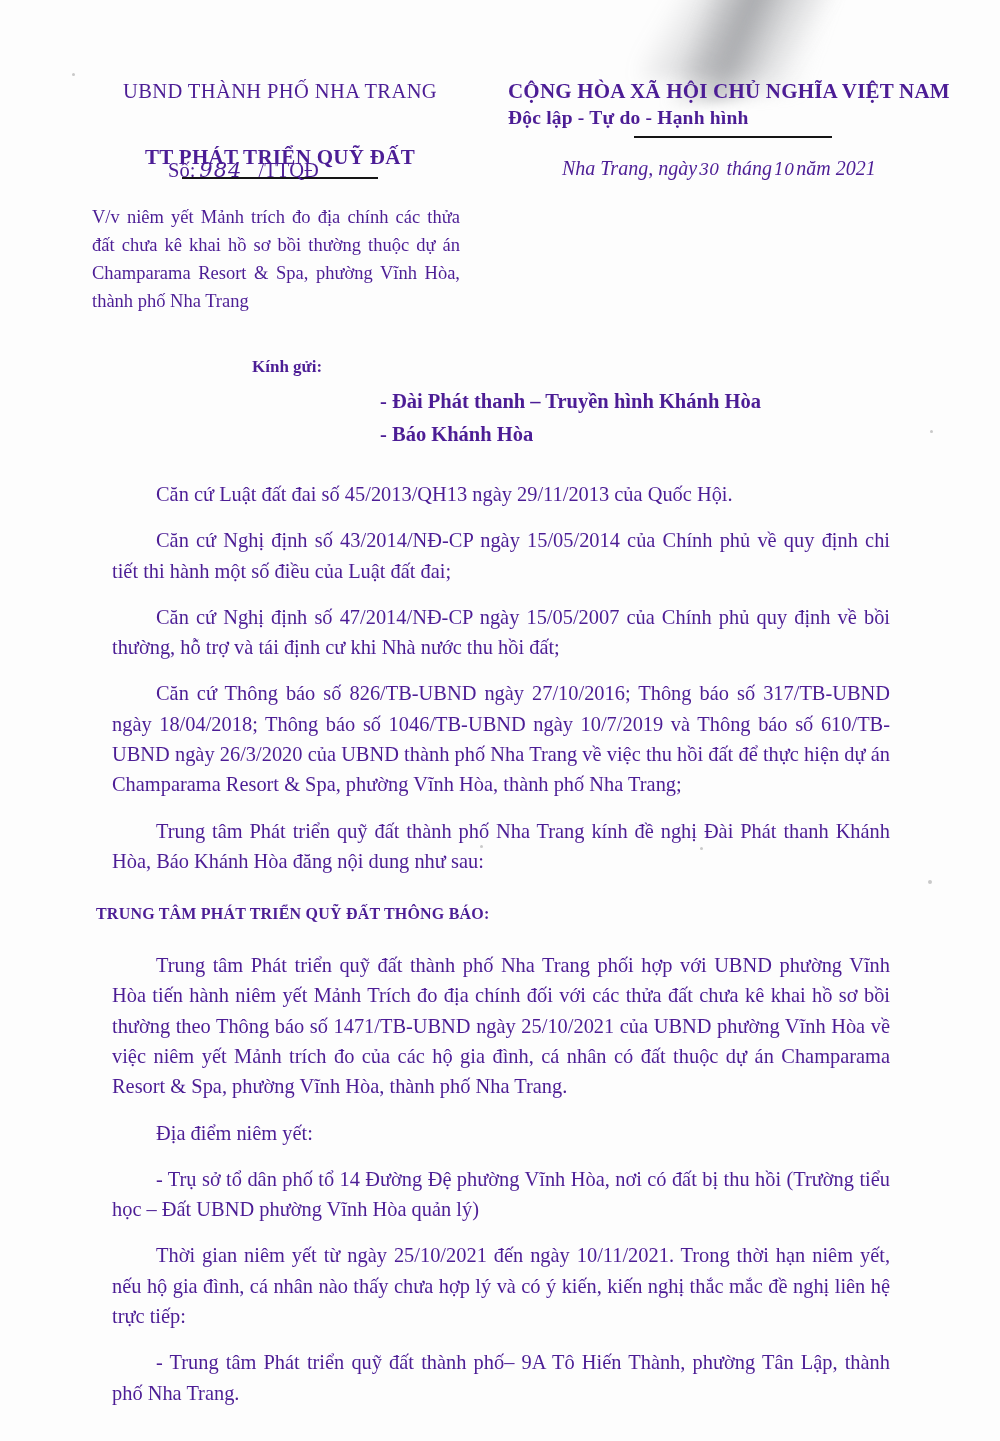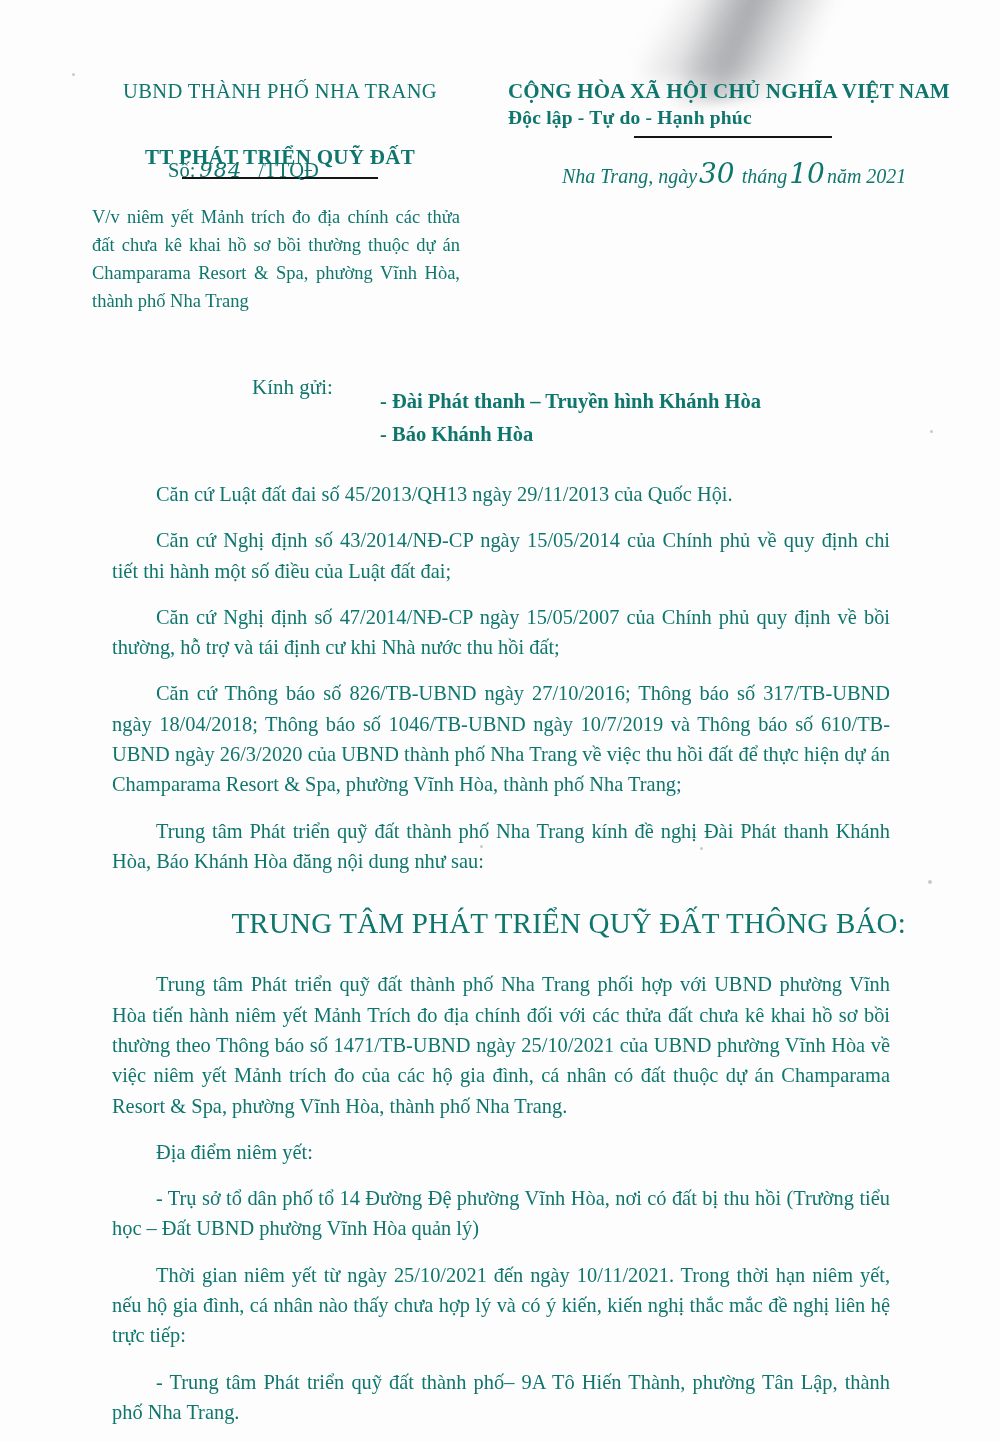--- a/index.html
+++ b/index.html
@@ -9,21 +9,21 @@
     background: #ffffff;
   }
   .page {
     position: relative;
     width: 1000px;
     height: 1441px;
     margin: 0 auto;
     background: #fdfdfd;
     overflow: hidden;
     font-family: "Liberation Serif", "DejaVu Serif", serif;
-    color: #0f766e;
+    color: #4c1d95;
   }
 
   
   .scan-shadow {
     position: absolute;
     left: 590px;
     top: -70px;
     width: 300px;
     height: 170px;
     background: linear-gradient(114deg,
@@ -131,42 +131,43 @@
     position: absolute;
     top: 157px;
     left: 562px;
     font-style: italic;
     font-size: 20px;
     white-space: nowrap;
   }
   .hw-date {
     font-style: italic;
     font-family: "DejaVu Serif", serif;
-    font-size: 28px;
+    font-size: 16px;
     padding: 0 2px;
   }
 
   
   .subject {
     position: absolute;
     top: 203px;
     left: 92px;
     width: 368px;
     font-size: 18.5px;
     line-height: 1.52;
     text-align: justify;
     text-justify: inter-word;
   }
 
   
   .kinhgui {
     position: absolute;
-    top: 375px;
+    top: 357px;
     left: 252px;
-    font-size: 21px;
+    font-size: 17px;
+    font-weight: bold;
   }
   .recipients {
     position: absolute;
     top: 385px;
     left: 380px;
     font-size: 20.5px;
     line-height: 1.62;
     font-weight: bold;
   }
 
@@ -183,23 +184,23 @@
   }
   .body-block p {
     margin: 16px;
     text-indent: 44px;
   }
   .body-block p.dash { text-indent: 44px; }
 
   .announce-title {
     margin: 26px 0 24px 0 !important;
     text-indent: 0 !important;
-    text-align: right;
-    font-weight: normal;
-    font-size: 29px;
+    text-align: left;
+    font-weight: bold;
+    font-size: 16px;
     letter-spacing: 0.2px;
   }
 </style>
 </head>
 <body>
 
 <div class="page">
 
   <div class="scan-shadow"></div>
   <div class="scan-shadow2"></div>
@@ -213,21 +214,21 @@
   <div class="header">
 
     <div class="hdr-left">
       <div class="org-line1">UBND THÀNH PHỐ NHA TRANG</div>
       <div class="org-line2">TT PHÁT TRIỂN QUỸ ĐẤT</div>
       <div class="rule rule-left"></div>
     </div>
 
     <div class="hdr-right">
       <div class="nation-line1">CỘNG HÒA XÃ HỘI CHỦ NGHĨA VIỆT NAM</div>
-      <div class="nation-line2">Độc lập - Tự do - Hạnh phúc</div>
+      <div class="nation-line2">Độc lập - Tự do - Hạnh hình</div>
       <div class="rule rule-right"></div>
     </div>
   </div>
 
   <div class="numline">
     <span>Số:</span><span class="handwrite">984</span><span style="padding-left:12px;">/TTQĐ</span>
   </div>
 
   <div class="dateline">
     <span>Nha Trang, ngày</span><span class="hw-date">30</span>

